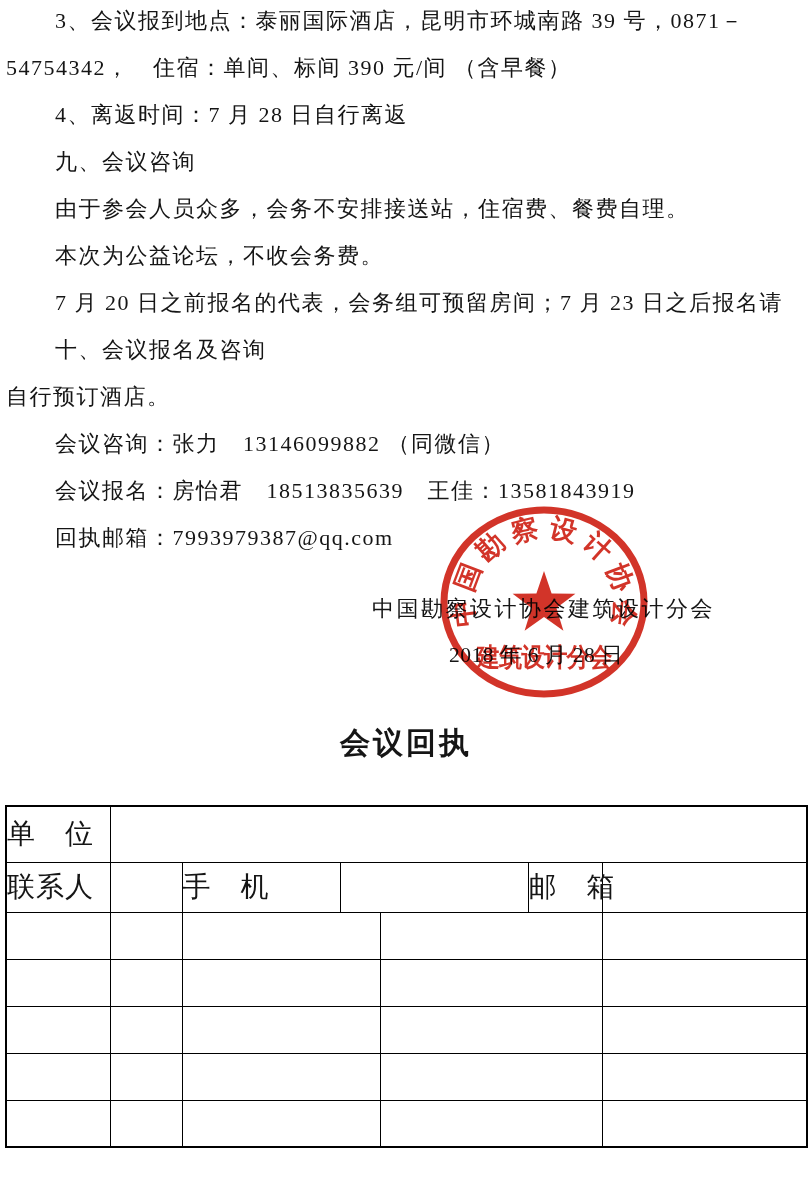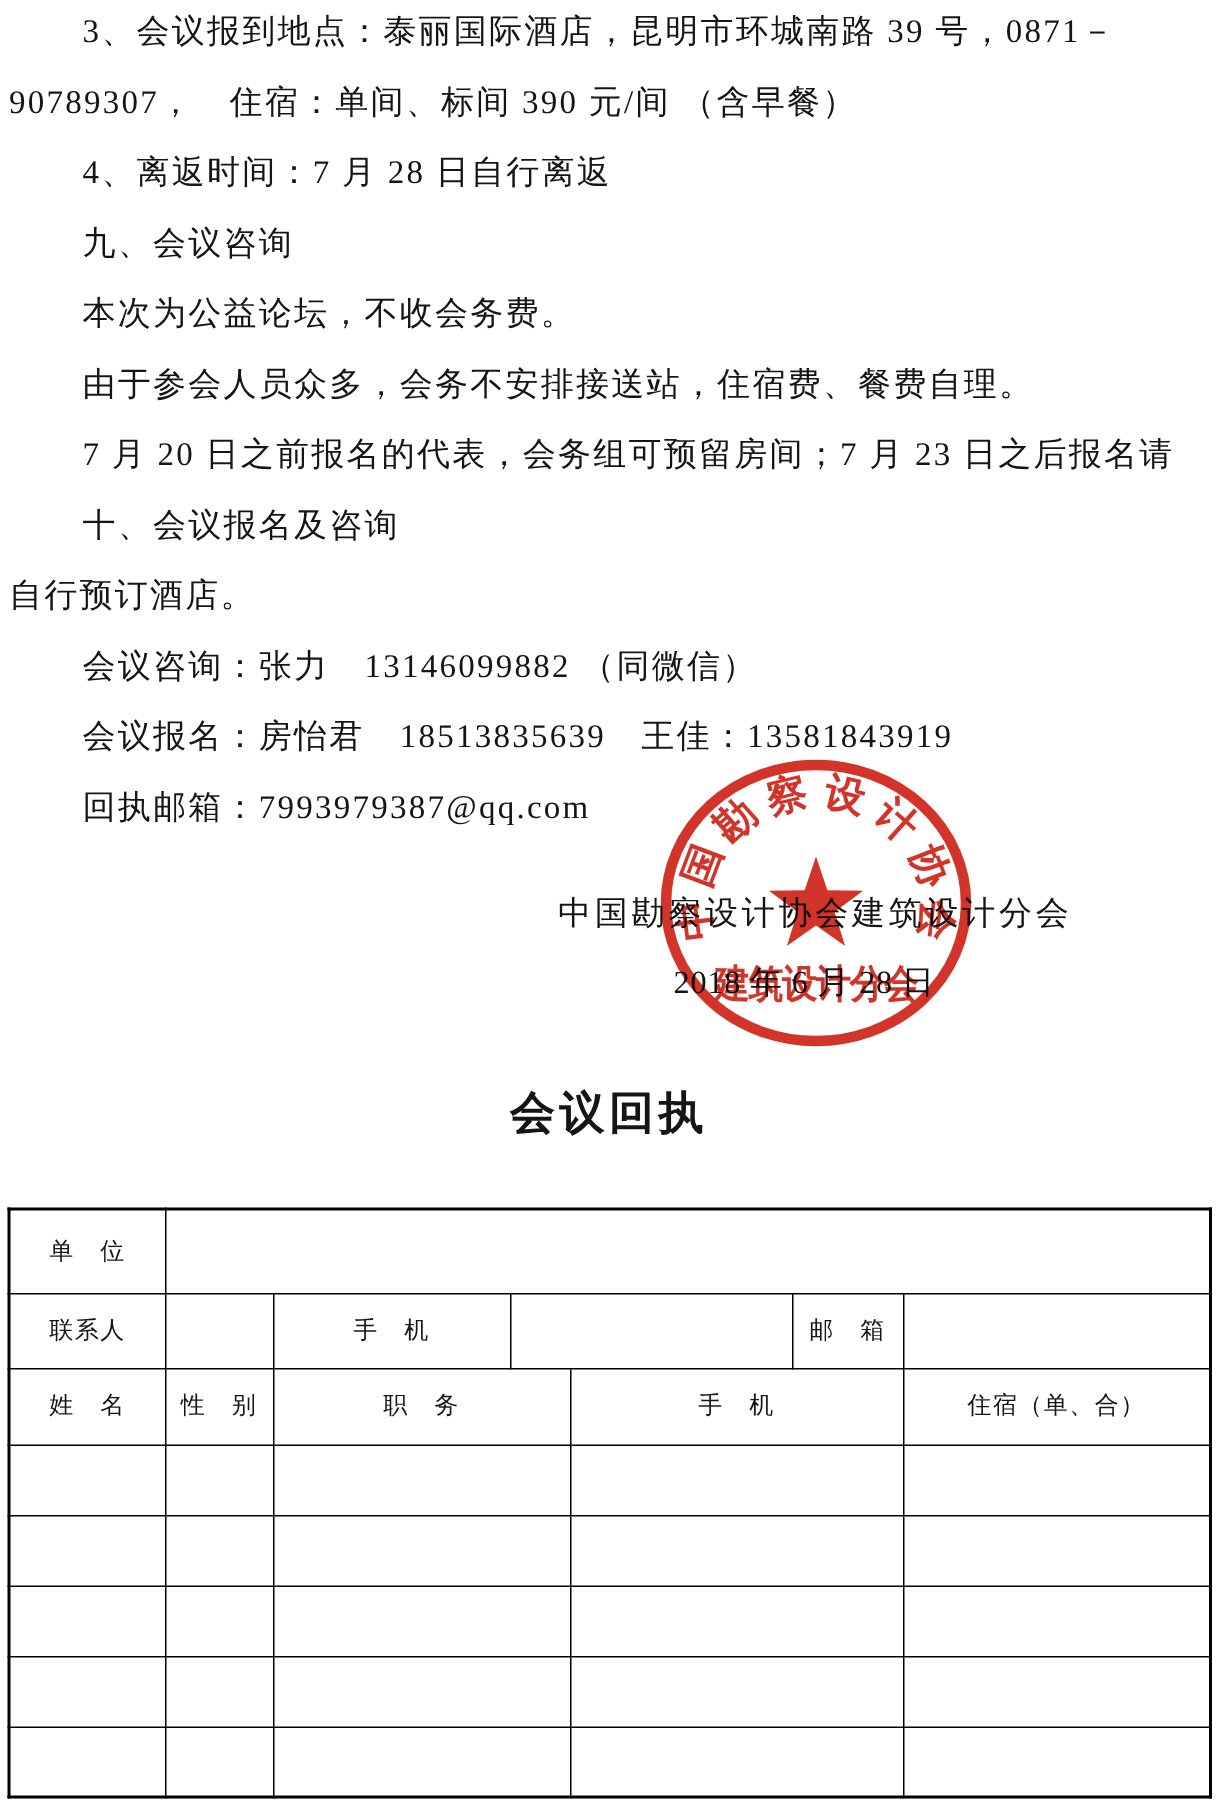--- a/index.html
+++ b/index.html
@@ -67,44 +67,44 @@
   .reply-table {
     position:absolute; left:5px; top:805px;
     width:801px;
     border-collapse:collapse;
     table-layout:fixed;
     border:2px solid #000;
   }
   .reply-table td {
     border:1px solid #000;
     padding:0;
-    font-size:16px;
+    font-size:28px;
     letter-spacing:1px;
-    text-align:center;
+    text-align:left;
     vertical-align:middle;
     white-space:pre;
     color:#151515;
   }
   .row-unit    { height:56px; }
   .row-contact { height:50px; }
   .row-head    { height:51px; }
   .empty-row   { height:47px; }
 </style>
 </head>
 <body>
 
 <div class="page">
 
   <div class="doc-lines" id="doc-lines">
       <div class="line indent">3、会议报到地点：泰丽国际酒店，昆明市环城南路 39 号，0871－</div>
-      <div class="line">90789307，　住宿：单间、标间 390 元/间 （含早餐）</div>
+      <div class="line">54754342，　住宿：单间、标间 390 元/间 （含早餐）</div>
       <div class="line indent">4、离返时间：7 月 28 日自行离返</div>
       <div class="line indent">九、会议咨询</div>
+      <div class="line indent">由于参会人员众多，会务不安排接送站，住宿费、餐费自理。</div>
       <div class="line indent">本次为公益论坛，不收会务费。</div>
-      <div class="line indent">由于参会人员众多，会务不安排接送站，住宿费、餐费自理。</div>
       <div class="line indent">7 月 20 日之前报名的代表，会务组可预留房间；7 月 23 日之后报名请</div>
       <div class="line indent">十、会议报名及咨询</div>
       <div class="line">自行预订酒店。</div>
       <div class="line indent">会议咨询：张力　13146099882 （同微信）</div>
       <div class="line indent">会议报名：房怡君　18513835639　王佳：13581843919</div>
       <div class="line indent">回执邮箱：7993979387@qq.com</div>
     </div>
 
   <div class="sig-org">中国勘察设计协会建筑设计分会</div>
 
@@ -144,27 +144,20 @@
         <td colspan="6"></td>
       </tr>
       <tr class="row-contact">
         <td>联系人</td>
         <td></td>
         <td>手　机</td>
         <td colspan="2"></td>
         <td>邮　箱</td>
         <td></td>
       </tr>
-      <tr class="row-head">
-        <td>姓　名</td>
-        <td>性　别</td>
-        <td colspan="2">职　务</td>
-        <td colspan="2">手　机</td>
-        <td>住宿（单、合）</td>
-      </tr>
     </tbody>
     <tbody id="form-body">
         <tr class="empty-row">
           <td></td>
           <td></td>
           <td colspan="2"></td>
           <td colspan="2"></td>
           <td></td>
         </tr>
         <tr class="empty-row">

